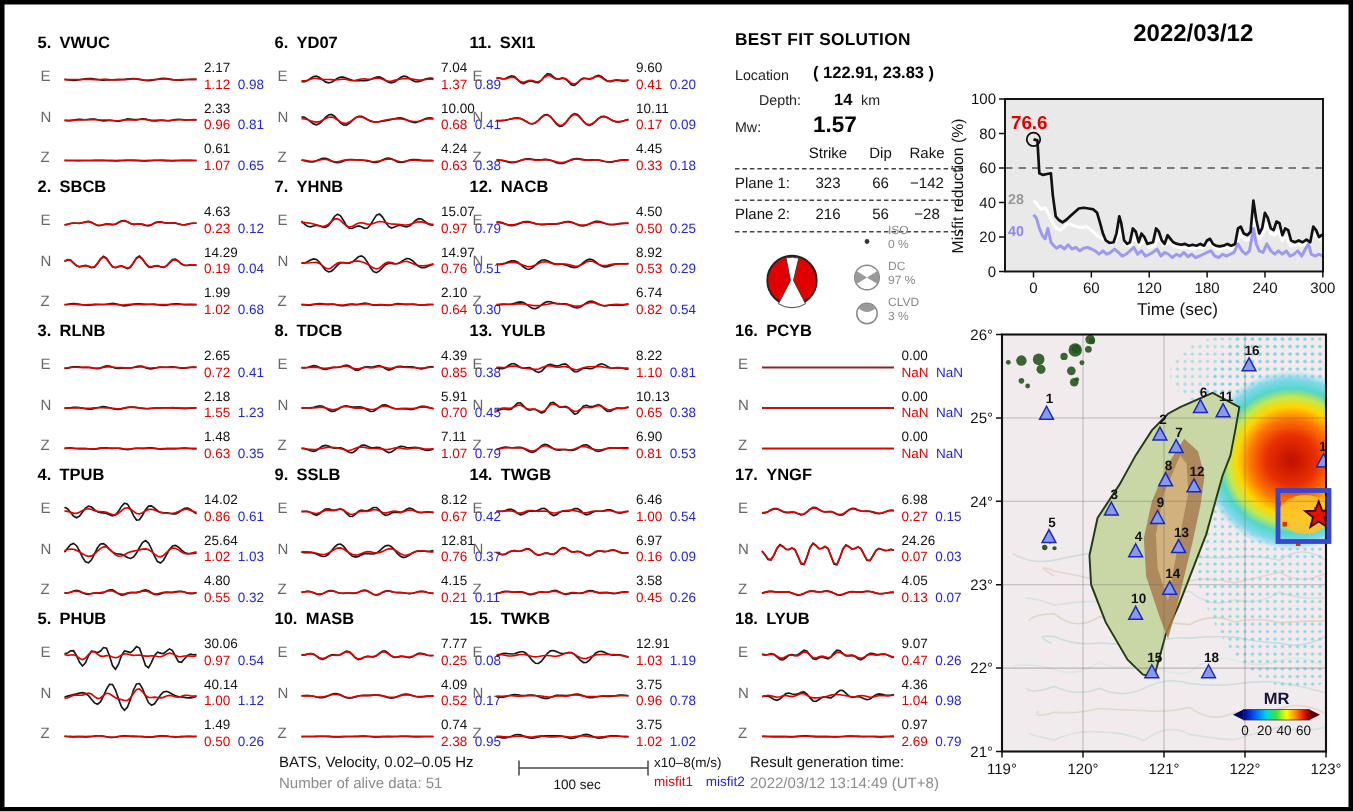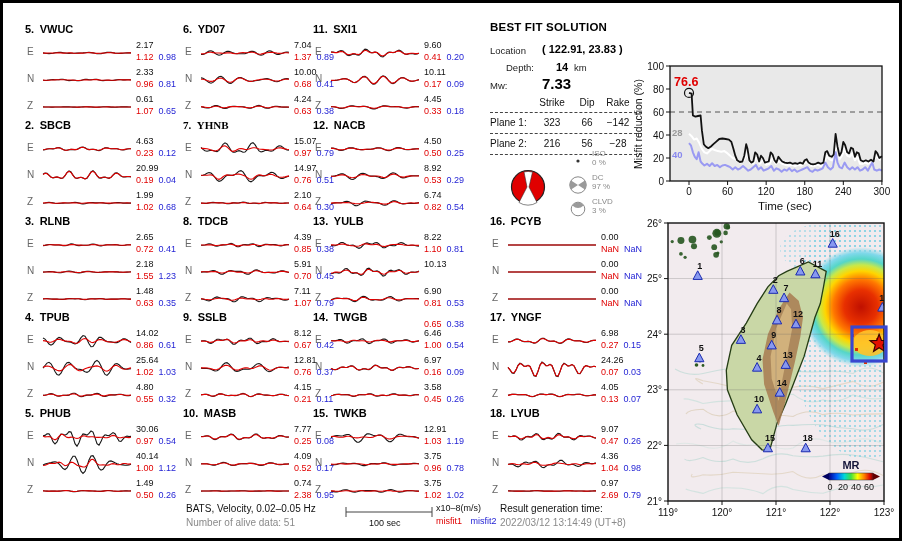--- a/index.html
+++ b/index.html
@@ -70,21 +70,21 @@
         <div style="position: absolute; left: 111px; top: 17px; width: 48px;">
           <div class="num-black">4.63</div>
           <div style="white-space: pre; line-height: 10px;"><span class="num-m1">0.23</span><span class="num-m2">0.12</span></div>
         </div>
         <div class="ch-label" style="position: absolute; left: 2px; top: 50px;">N</div>
         <svg width="88" height="24" style="position:absolute;left:18px;top:45px;overflow:visible;">
           <path d="M0,10.2L2,9.0L4,9.3L6,11.2L8,13.1L10,13.9L12,13.4L14,13.0L16,13.6L18,14.5L20,14.1L22,11.7L24,8.5L26,6.8L28,8.0L30,11.2L32,13.9L34,14.5L36,13.8L38,13.3L40,14.1L42,15.0L44,14.2L46,11.2L48,7.9L50,6.7L52,8.5L54,11.6L56,13.9L58,14.1L60,13.4L62,13.1L64,13.8L66,14.3L68,13.4L70,11.1L72,9.1L74,8.8L76,10.1L78,12.0L80,13.0L82,13.0L84,12.6L86,12.5L88,12.9" fill="none" stroke="#161616" stroke-width="1.1"></path>
           <path d="M0,10.4L2,9.3L4,9.6L6,11.4L8,13.2L10,13.8L12,13.3L14,12.9L16,13.4L18,14.2L20,13.8L22,11.6L24,8.7L26,7.3L28,8.5L30,11.4L32,13.8L34,14.3L36,13.6L38,13.3L40,14.0L42,14.8L44,13.9L46,11.1L48,8.2L50,7.3L52,8.9L54,11.6L56,13.5L58,13.8L60,13.3L62,13.2L64,13.8L66,14.1L68,13.2L70,11.2L72,9.5L74,9.2L76,10.3L78,11.9L80,12.8L82,12.8L84,12.5L86,12.5L88,12.8" fill="none" stroke="#e00000" stroke-width="1.1"></path>
         </svg>
         <div style="position: absolute; left: 111px; top: 44px; width: 48px;">
-          <div class="num-black">20.99</div>
+          <div class="num-black">14.29</div>
           <div style="white-space: pre; line-height: 10px;"><span class="num-m1">0.19</span><span class="num-m2">0.04</span></div>
         </div>
         <div class="ch-label" style="position: absolute; left: 2px; top: 77px;">Z</div>
         <svg width="88" height="24" style="position:absolute;left:18px;top:72px;overflow:visible;">
           <path d="M0,12.2L2,12.0L4,11.6L6,11.4L8,11.5L10,11.8L12,12.2L14,12.5L16,12.5L18,12.3L20,12.1L22,12.0L24,12.0L26,12.0L28,11.8L30,11.5L32,11.3L34,11.5L36,12.0L38,12.6L40,12.9L42,12.7L44,12.3L46,11.8L48,11.5L50,11.6L52,11.7L54,11.8L56,11.8L58,11.8L60,11.9L62,12.2L64,12.5L66,12.6L68,12.4L70,12.0L72,11.7L74,11.5L76,11.6L78,11.8L80,12.1L82,12.1L84,12.1L86,12.1L88,12.1" fill="none" stroke="#161616" stroke-width="1.1"></path>
           <path d="M0,12.0L2,11.9L4,11.8L6,11.8L8,11.9L10,12.1L12,12.2L14,12.3L16,12.1L18,12.0L20,11.9L22,11.9L24,12.0L26,12.0L28,11.9L30,11.9L32,11.9L34,12.0L36,12.1L38,12.3L40,12.2L42,12.0L44,11.9L46,11.8L48,11.9L50,12.0L52,12.1L54,12.1L56,12.0L58,11.9L60,11.9L62,12.0L64,12.1L66,12.1L68,12.1L70,12.0L72,11.9L74,12.0L76,12.0L78,12.0L80,12.0L82,12.0L84,11.9L86,12.0L88,12.0" fill="none" stroke="#e00000" stroke-width="1.1"></path>
         </svg>
         <div style="position: absolute; left: 111px; top: 71px; width: 48px;">
           <div class="num-black">1.99</div>
           <div style="white-space: pre; line-height: 10px;"><span class="num-m1">1.02</span><span class="num-m2">0.68</span></div>
@@ -204,21 +204,21 @@
         <svg width="88" height="24" style="position:absolute;left:18px;top:72px;overflow:visible;">
           <path d="M0,11.7L2,12.1L4,12.7L6,13.0L8,12.9L10,12.2L12,11.3L14,10.6L16,10.5L18,11.2L20,12.3L22,13.1L24,13.4L26,13.1L28,12.3L30,11.6L32,11.3L34,11.3L36,11.5L38,11.6L40,11.7L42,11.8L44,12.1L46,12.7L48,13.2L50,13.2L52,12.6L54,11.6L56,10.7L58,10.4L60,10.9L62,11.9L64,12.9L66,13.3L68,13.1L70,12.5L72,11.7L74,11.3L76,11.3L78,11.6L80,11.9L82,12.1L84,12.1L86,12.1L88,12.2" fill="none" stroke="#161616" stroke-width="1.1"></path>
           <path d="M0,11.8L2,11.9L4,12.2L6,12.5L8,12.5L10,12.2L12,11.7L14,11.3L16,11.2L18,11.7L20,12.4L22,12.8L24,12.8L26,12.4L28,11.9L30,11.6L32,11.5L34,11.6L36,11.6L38,11.6L40,11.8L42,12.0L44,12.4L46,12.6L48,12.8L50,12.6L52,12.3L54,11.8L56,11.3L58,11.0L60,11.2L62,11.7L64,12.3L66,12.8L68,12.7L70,12.3L72,11.9L74,11.7L76,11.7L78,11.9L80,12.0L82,12.0L84,12.0L86,12.0L88,12.0" fill="none" stroke="#e00000" stroke-width="1.1"></path>
         </svg>
         <div style="position: absolute; left: 111px; top: 71px; width: 48px;">
           <div class="num-black">4.24</div>
           <div style="white-space: pre; line-height: 10px;"><span class="num-m1">0.63</span><span class="num-m2">0.38</span></div>
         </div>
       </div>
       <div style="position: absolute; left: 180px; top: 116px; width: 160px; height: 96px;">
-        <div class="st-header" style="position: absolute; left: 0px; top: 0px; font-family: Liberation Serif, serif;">7. YHNB</div>
+        <div class="st-header" style="position: absolute; left: 0px; top: 0px;">7. YHNB</div>
         <div class="ch-label" style="position: absolute; left: 2px; top: 23px;">E</div>
         <svg width="88" height="24" style="position:absolute;left:18px;top:18px;overflow:visible;">
           <path d="M0,10.4L2,12.4L4,13.8L6,14.2L8,13.7L10,13.2L12,13.5L14,14.3L16,14.6L18,13.4L20,10.5L22,7.3L24,5.8L26,6.9L28,10.0L30,13.4L32,15.3L34,15.2L36,14.2L38,13.6L40,14.2L42,15.2L44,15.0L46,12.8L48,9.4L50,6.4L52,5.7L54,7.7L56,11.0L58,13.9L60,15.0L62,14.4L64,13.5L66,13.2L68,13.8L70,14.2L72,13.7L74,12.0L76,10.0L78,8.8L80,9.0L82,10.4L84,12.0L86,13.0L88,13.2" fill="none" stroke="#161616" stroke-width="1.1"></path>
           <path d="M0,11.4L2,11.4L4,11.6L6,11.8L8,12.3L10,12.9L12,13.6L14,14.0L16,13.6L18,12.4L20,10.6L22,9.1L24,8.8L26,9.9L28,11.9L30,13.7L32,14.4L34,13.9L36,12.7L38,11.7L40,11.5L42,11.9L44,12.5L46,12.5L48,12.0L50,11.2L52,10.7L54,10.8L56,11.3L58,12.0L60,12.3L62,12.4L64,12.5L66,12.7L68,12.9L70,13.0L72,12.7L74,12.0L76,11.3L78,10.8L80,10.9L82,11.4L84,11.9L86,12.3L88,12.5" fill="none" stroke="#e00000" stroke-width="1.1"></path>
         </svg>
         <div style="position: absolute; left: 111px; top: 17px; width: 48px;">
           <div class="num-black">15.07</div>
           <div style="white-space: pre; line-height: 10px;"><span class="num-m1">0.97</span><span class="num-m2">0.79</span></div>
         </div>
         <div class="ch-label" style="position: absolute; left: 2px; top: 50px;">N</div>
@@ -401,21 +401,21 @@
           <div class="num-black">8.22</div>
           <div style="white-space: pre; line-height: 10px;"><span class="num-m1">1.10</span><span class="num-m2">0.81</span></div>
         </div>
         <div class="ch-label" style="position: absolute; left: 2px; top: 50px;">N</div>
         <svg width="88" height="24" style="position:absolute;left:18px;top:45px;overflow:visible;">
           <path d="M0,13.8L2,13.3L4,12.6L6,12.6L8,13.1L10,12.6L12,10.7L14,8.7L16,8.6L18,10.5L20,12.7L22,13.5L24,12.9L26,12.9L28,14.2L30,15.4L32,14.6L34,11.6L36,8.7L38,8.2L40,9.8L42,11.4L44,11.4L46,10.9L48,11.8L50,14.2L52,16.1L54,15.5L56,13.0L58,10.7L60,10.2L62,11.0L64,11.1L66,10.3L68,9.7L70,10.7L72,12.7L74,14.2L76,14.1L78,13.0L80,12.1L82,12.1L84,12.2L86,11.9L88,11.1" fill="none" stroke="#161616" stroke-width="1.1"></path>
           <path d="M0,13.2L2,12.7L4,12.1L6,12.0L8,12.2L10,12.0L12,11.1L14,10.2L16,10.1L18,11.1L20,12.3L22,12.8L24,12.7L26,13.0L28,13.8L30,14.5L32,13.8L34,11.7L36,9.8L38,9.3L40,10.2L42,11.2L44,11.5L46,11.5L48,12.0L50,13.3L52,14.3L54,14.0L56,12.8L58,11.7L60,11.5L62,11.8L64,11.7L66,10.9L68,10.3L70,10.8L72,12.0L74,13.0L76,13.2L78,12.7L80,12.2L82,12.2L84,12.2L86,12.0L88,11.6" fill="none" stroke="#e00000" stroke-width="1.1"></path>
         </svg>
         <div style="position: absolute; left: 111px; top: 44px; width: 48px;">
           <div class="num-black">10.13</div>
-          <div style="white-space: pre; line-height: 10px; margin-top: 48px;"><span class="num-m1">0.65</span><span class="num-m2">0.38</span></div>
+          <div style="white-space: pre; line-height: 10px;"><span class="num-m1">0.65</span><span class="num-m2">0.38</span></div>
         </div>
         <div class="ch-label" style="position: absolute; left: 2px; top: 77px;">Z</div>
         <svg width="88" height="24" style="position:absolute;left:18px;top:72px;overflow:visible;">
           <path d="M0,12.8L2,12.0L4,11.3L6,11.1L8,11.3L10,11.5L12,11.4L14,11.2L16,11.2L18,11.9L20,13.0L22,14.2L24,14.6L26,13.8L28,12.0L30,10.2L32,9.2L34,9.5L36,10.8L38,12.2L40,13.0L42,13.1L44,12.8L46,12.7L48,13.0L50,13.2L52,13.0L54,12.0L56,10.7L58,9.7L60,9.6L62,10.7L64,12.2L66,13.5L68,14.0L70,13.5L72,12.6L74,11.8L76,11.5L78,11.6L80,11.7L82,11.7L84,11.5L86,11.5L88,11.6" fill="none" stroke="#161616" stroke-width="1.1"></path>
           <path d="M0,12.7L2,12.3L4,11.8L6,11.4L8,11.4L10,11.5L12,11.6L14,11.6L16,11.6L18,11.8L20,12.5L22,13.3L24,13.7L26,13.2L28,12.0L30,10.8L32,10.2L34,10.5L36,11.4L38,12.2L40,12.6L42,12.5L44,12.5L46,12.7L48,12.9L50,12.8L52,12.3L54,11.5L56,10.8L58,10.7L60,11.0L62,11.7L64,12.4L66,12.8L68,12.9L70,12.8L72,12.4L74,12.0L76,11.7L78,11.5L80,11.6L82,11.7L84,11.9L86,11.9L88,12.0" fill="none" stroke="#e00000" stroke-width="1.1"></path>
         </svg>
         <div style="position: absolute; left: 111px; top: 71px; width: 48px;">
           <div class="num-black">6.90</div>
           <div style="white-space: pre; line-height: 10px;"><span class="num-m1">0.81</span><span class="num-m2">0.53</span></div>
         </div>
@@ -573,21 +573,21 @@
     </div>
 
   <div class="abs" style="left:487px;top:18px;width:160px;height:200px;">
     <div class="abs sol-title" style="left:0;top:0;">BEST FIT SOLUTION</div>
     <div class="abs sol-label" style="left:0;top:24px;">Location</div>
     <div class="abs sol-strong" style="left:52px;top:22px;">( 122.91,  23.83 )</div>
     <div class="abs sol-label" style="left:16px;top:41px;">Depth:</div>
     <div class="abs sol-strong" style="left:66px;top:40px;">14</div>
     <div class="abs sol-label" style="left:84px;top:41px;">km</div>
     <div class="abs sol-label" style="left:0;top:59px;">Mw:</div>
-    <div class="abs sol-mw" style="left:52px;top:54px;">7.33</div>
+    <div class="abs sol-mw" style="left:52px;top:54px;">1.57</div>
     <div id="plane-table">
         <div style="position: absolute; left: 0px; top: 76px; width: 155px; height: 14px;">
           <div class="t-col" style="left: 37px; top: 0px; width: 50px;">Strike</div>
           <div class="t-col" style="left: 72px; top: 0px; width: 50px;">Dip</div>
           <div class="t-col" style="left: 103px; top: 0px; width: 50px;">Rake</div>
         </div>
         <div class="dashsep" style="position: absolute; left: 0px; top: 91px; width: 152px;"></div>
         <div class="dashsep" style="position: absolute; left: 0px; top: 112px; width: 152px;"></div>
         <div class="dashsep" style="position: absolute; left: 0px; top: 133px; width: 152px;"></div>
         <div style="position: absolute; left: 0px; top: 96px; width: 155px; height: 14px;">
@@ -628,20 +628,21 @@
             <circle cx="10" cy="10" r="6.8" fill="#fff" stroke="#888" stroke-width="1"></circle>
             <path d="M4.4,6.5 A6.8,6.8 0 0 1 15.6,6.5 Q10,11.5 4.4,6.5 Z" fill="#9a9a9a"></path>
           </svg>
           <div style="position: absolute; left: 24px; top: 0px; font-size: 8px; color: rgb(138, 138, 138);">CLVD</div>
           <div style="position: absolute; left: 24px; top: 9px; font-size: 8px; color: rgb(138, 138, 138);">3 %</div>
         </div>
       </div>
   </div>
 
   <div class="abs datebox" style="left:695px;top:10px;width:195px;">
+    <div>2022/03/12</div>
   </div>
 
   <svg id="misfit-svg" class="abs" style="left:630px;top:53px;" width="272" height="162">
       <rect x="37" y="10" width="212" height="115" fill="#e9e9e9"></rect>
       <line x1="37" y1="56" x2="249" y2="56" stroke="#555" stroke-width="1" stroke-dasharray="5 4"></line>
       <polyline points="56.0,77.8 58.6,80.2 61.1,83.6 63.7,82.5 66.3,87.1 68.9,92.8 71.4,96.3 74.0,97.4 76.6,95.1 79.1,92.8 81.7,94.0 84.9,95.1 88.2,95.7 91.4,95.1 94.6,97.4 97.2,99.7 99.7,102.0 102.3,103.2 104.9,104.9 107.4,106.6 110.7,104.3 113.9,97.4 117.1,106.6 120.3,107.8 123.5,102.0 126.7,107.8 129.9,104.3 133.2,108.9 136.4,107.8 139.6,102.0 142.8,107.8 146.0,105.5 149.2,107.8 152.4,108.9 155.7,109.5 158.9,108.9 162.1,110.0 165.3,108.9 168.5,109.5 171.7,106.6 175.0,106.6 178.2,110.0 181.4,110.0 184.6,108.9 187.8,110.0 191.0,108.9 193.6,99.7 196.2,103.2 198.7,104.3 201.3,102.0 203.9,85.9 206.5,103.2 209.0,99.7 211.6,92.8 214.2,99.7 216.8,100.8 219.3,97.4 221.9,104.3 224.5,100.8 227.0,107.8 229.6,107.8 232.2,106.6 234.8,107.8 237.3,106.6 239.9,107.8 242.5,99.7 245.0,102.0 247.6,104.3" fill="none" stroke="#ffffff" stroke-width="2" stroke-linejoin="round"></polyline>
       <polyline points="56.0,87.1 57.9,89.3 59.9,96.3 61.8,100.8 63.7,103.2 65.6,96.3 67.6,105.5 69.5,107.8 71.4,109.5 74.0,107.8 76.6,110.0 79.1,107.2 81.7,110.0 84.3,108.9 86.9,111.2 89.4,109.5 92.0,108.9 94.6,110.0 97.2,111.2 99.7,113.5 102.3,111.2 104.9,113.5 107.4,112.3 110.0,110.0 112.6,112.3 115.2,114.7 117.7,113.5 120.3,111.2 122.9,108.9 125.4,113.5 128.0,111.2 130.6,114.7 133.2,113.5 135.7,112.3 138.3,110.0 140.9,114.7 143.4,112.3 146.0,113.5 148.6,115.8 151.2,113.5 153.7,114.7 156.3,112.3 158.9,115.2 161.5,113.5 164.0,115.8 166.6,114.7 169.2,113.5 171.7,112.3 174.3,111.2 176.9,114.7 179.5,115.8 182.0,113.5 184.6,114.7 187.2,113.5 189.7,112.3 192.3,106.6 194.9,111.2 197.5,113.5 200.0,111.2 202.6,96.3 204.5,106.6 206.5,111.2 209.0,112.3 211.6,106.6 214.2,111.2 216.8,113.5 219.3,111.2 221.9,113.5 224.5,111.2 227.0,114.7 229.6,113.5 232.2,111.2 234.8,114.7 237.3,110.0 239.3,106.6 241.2,113.5 243.8,114.7 246.3,113.5 248.9,114.7" fill="none" stroke="#9a9af2" stroke-width="2" stroke-linejoin="round"></polyline>
       <polyline points="56.0,36.9 58.6,37.6 59.9,59.5 62.4,60.6 65.0,60.0 67.6,59.5 68.9,74.4 70.8,88.2 72.7,90.5 75.3,92.2 77.9,90.5 80.4,88.2 83.0,85.9 86.2,83.0 89.4,82.5 92.7,83.0 95.9,83.6 98.4,85.9 100.4,92.8 102.3,99.7 104.2,104.3 106.8,106.0 109.4,105.5 111.3,99.7 113.2,88.2 114.5,92.8 116.4,104.3 118.4,106.6 120.3,105.5 122.2,96.3 124.2,98.5 126.1,105.5 128.0,99.7 129.9,102.0 131.9,106.6 133.8,106.0 135.7,105.5 137.7,96.3 139.6,98.5 141.5,104.3 143.4,106.6 145.4,100.8 147.3,103.2 149.2,105.5 151.8,106.6 154.4,107.2 157.0,106.6 159.5,107.8 162.1,107.2 164.7,107.8 167.2,106.6 169.8,107.8 171.7,104.3 173.7,103.2 175.6,106.6 177.5,107.8 180.1,108.3 182.7,107.8 185.2,106.6 187.8,107.8 190.4,106.6 192.3,96.3 194.2,95.1 196.2,99.7 198.7,100.8 200.7,98.5 202.6,77.8 204.5,90.5 206.5,99.7 208.4,96.3 210.3,85.9 212.2,89.3 214.2,96.3 216.1,97.4 218.0,91.7 220.0,92.8 221.9,100.8 223.8,96.3 225.8,97.4 227.7,104.3 230.3,105.5 232.8,104.3 235.4,105.5 238.0,103.7 240.5,105.5 242.5,95.1 244.4,97.4 246.3,102.0 248.9,100.3" fill="none" stroke="#111111" stroke-width="1.8" stroke-linejoin="round"></polyline>
       <circle cx="56" cy="36.91000000000001" r="4.5" fill="none" stroke="#111" stroke-width="1.2"></circle>
       <rect x="37" y="10" width="212" height="115" fill="none" stroke="#111" stroke-width="1.3"></rect>

